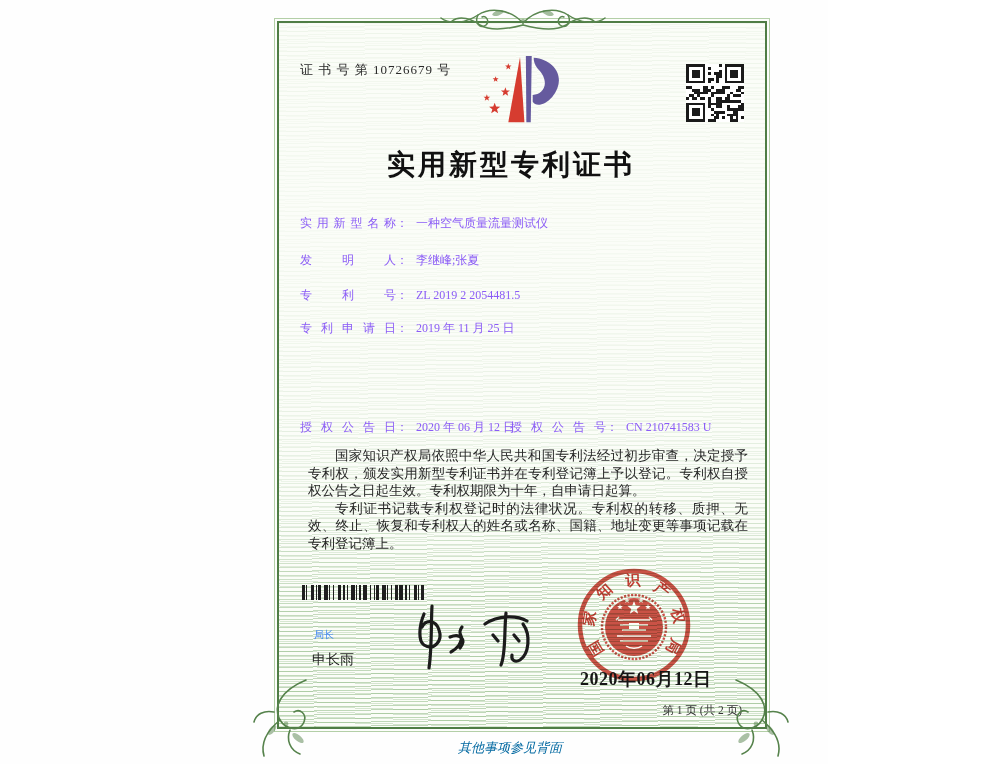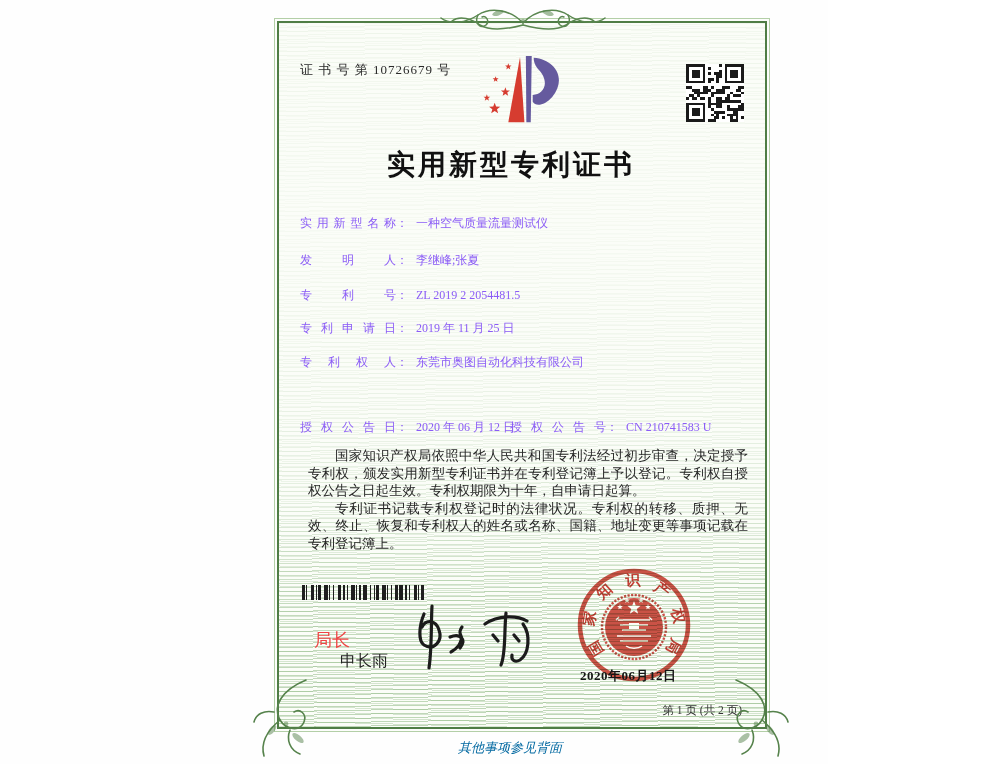--- a/index.html
+++ b/index.html
@@ -21,23 +21,23 @@
   .title{left:266px;top:146px;width:490px;text-align:center;font-size:28px;letter-spacing:3px;
          font-weight:700;color:#111;white-space:nowrap;}
   .row{left:300px;font-size:12px;color:#8b5cf6;}
   .row .lbl{display:inline-block;width:96px;text-align:justify;text-align-last:justify;vertical-align:top;}
   .row .colon{display:inline-block;}
   .row .val{margin-left:8px;}
   .row2{position:absolute;left:210px;top:0;white-space:nowrap;}
   .paras{position:absolute;left:308px;top:447px;width:440px;font-size:13.5px;line-height:17.6px;
          color:#262626;text-align:justify;}
   .paras p{margin:0;text-indent:2em;}
-  .sig-title{left:314px;top:628px;font-size:18px;color:#ef4444;font-family:Liberation Serif, serif;}
-  .sig-name{left:312px;top:651px;font-size:16px;color:#222;font-family:"Liberation Sans","DejaVu Sans",sans-serif;margin-left:28px;}
-  .seal-date{left:580px;top:667px;font-size:13px;font-weight:600;color:#161616;letter-spacing:.5px;z-index:6;}
+  .sig-title{left:314px;top:628px;font-size:10px;color:#3b82f6;font-family:Liberation Serif, serif;}
+  .sig-name{left:312px;top:651px;font-size:14px;color:#222;font-family:"Liberation Sans","DejaVu Sans",sans-serif;}
+  .seal-date{left:580px;top:667px;font-size:18px;font-weight:600;color:#161616;letter-spacing:.5px;z-index:6;}
   .page-num{left:252px;top:703px;width:490px;text-align:right;font-size:11.5px;color:#333;}
   .back-note{left:265px;top:739px;width:490px;text-align:center;font-size:13px;font-style:italic;color:#0369a1;}
   svg{display:block;}
   .seal-svg{opacity:.95;mix-blend-mode:multiply;}
 </style>
 </head>
 <body>
 
 <div class="page">
 
@@ -245,23 +245,20 @@
   </div>
   <div class="abs row" style="top:252px">
     <span class="lbl">发明人</span><span class="colon">：</span><span class="val">李继峰;张夏</span>
   </div>
   <div class="abs row" style="top:287px">
     <span class="lbl">专利号</span><span class="colon">：</span><span class="val">ZL 2019 2 2054481.5</span>
   </div>
   <div class="abs row" style="top:320px">
     <span class="lbl">专利申请日</span><span class="colon">：</span><span class="val">2019 年 11 月 25 日</span>
   </div>
-  <div class="abs row" style="top:354px">
-    <span class="lbl">专利权人</span><span class="colon">：</span><span class="val">东莞市奥图自动化科技有限公司</span>
-  </div>
   <div class="abs row" style="top:419px">
     <span class="lbl">授权公告日</span><span class="colon">：</span><span class="val">2020 年 06 月 12 日</span>
     <span class="row2">
       <span class="lbl">授权公告号</span><span class="colon">：</span><span class="val">CN 210741583 U</span>
     </span>
   </div>
 
   <div class="paras">
     <p>国家知识产权局依照中华人民共和国专利法经过初步审查，决定授予专利权，颁发实用新型专利证书并在专利登记簿上予以登记。专利权自授权公告之日起生效。专利权期限为十年，自申请日起算。</p>
     <p>专利证书记载专利权登记时的法律状况。专利权的转移、质押、无效、终止、恢复和专利权人的姓名或名称、国籍、地址变更等事项记载在专利登记簿上。</p>

